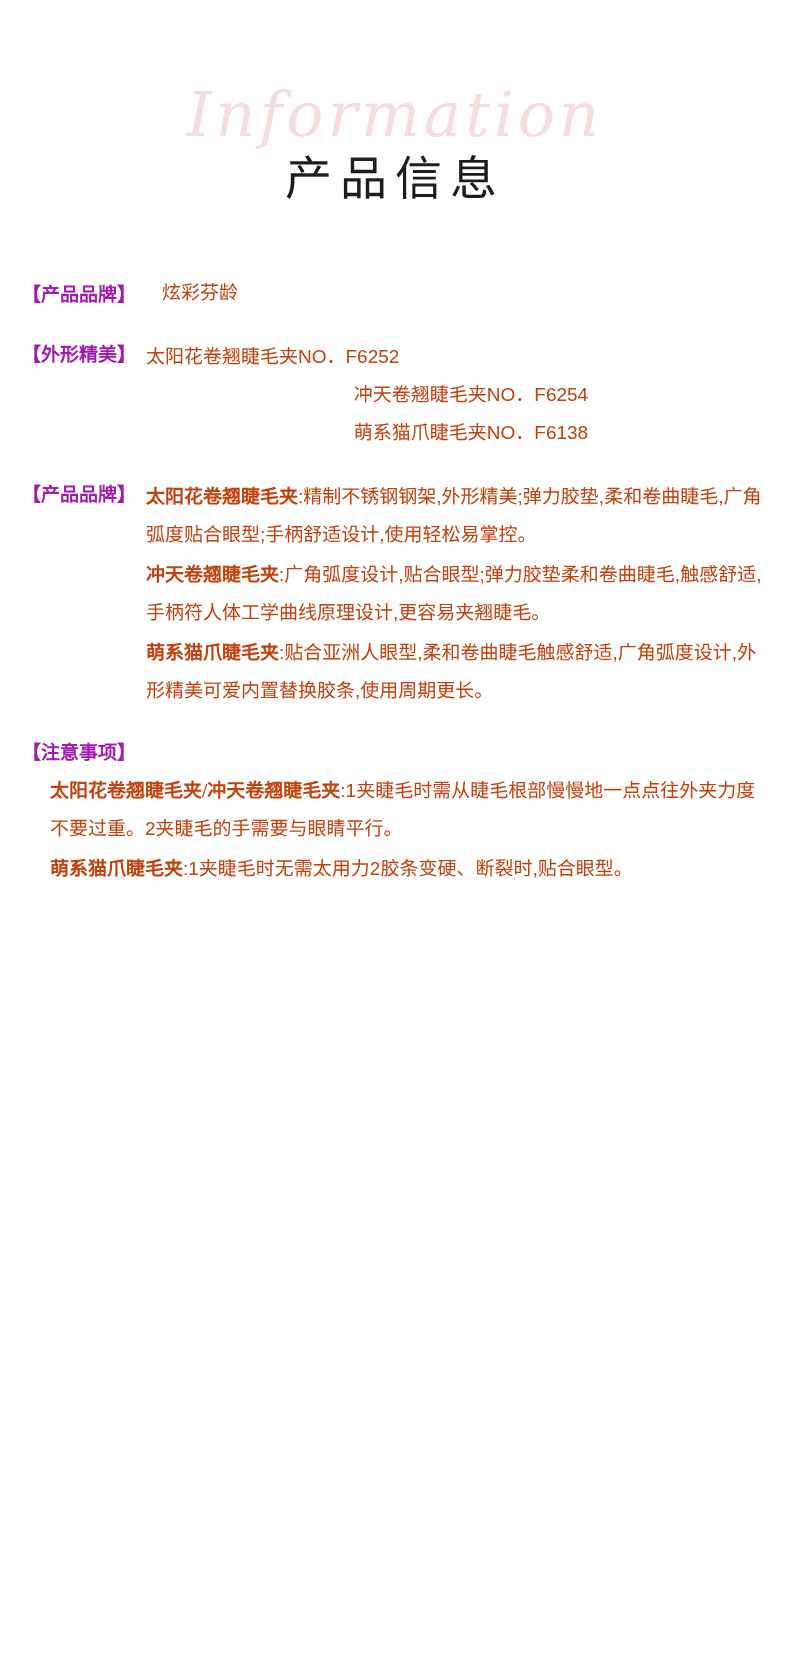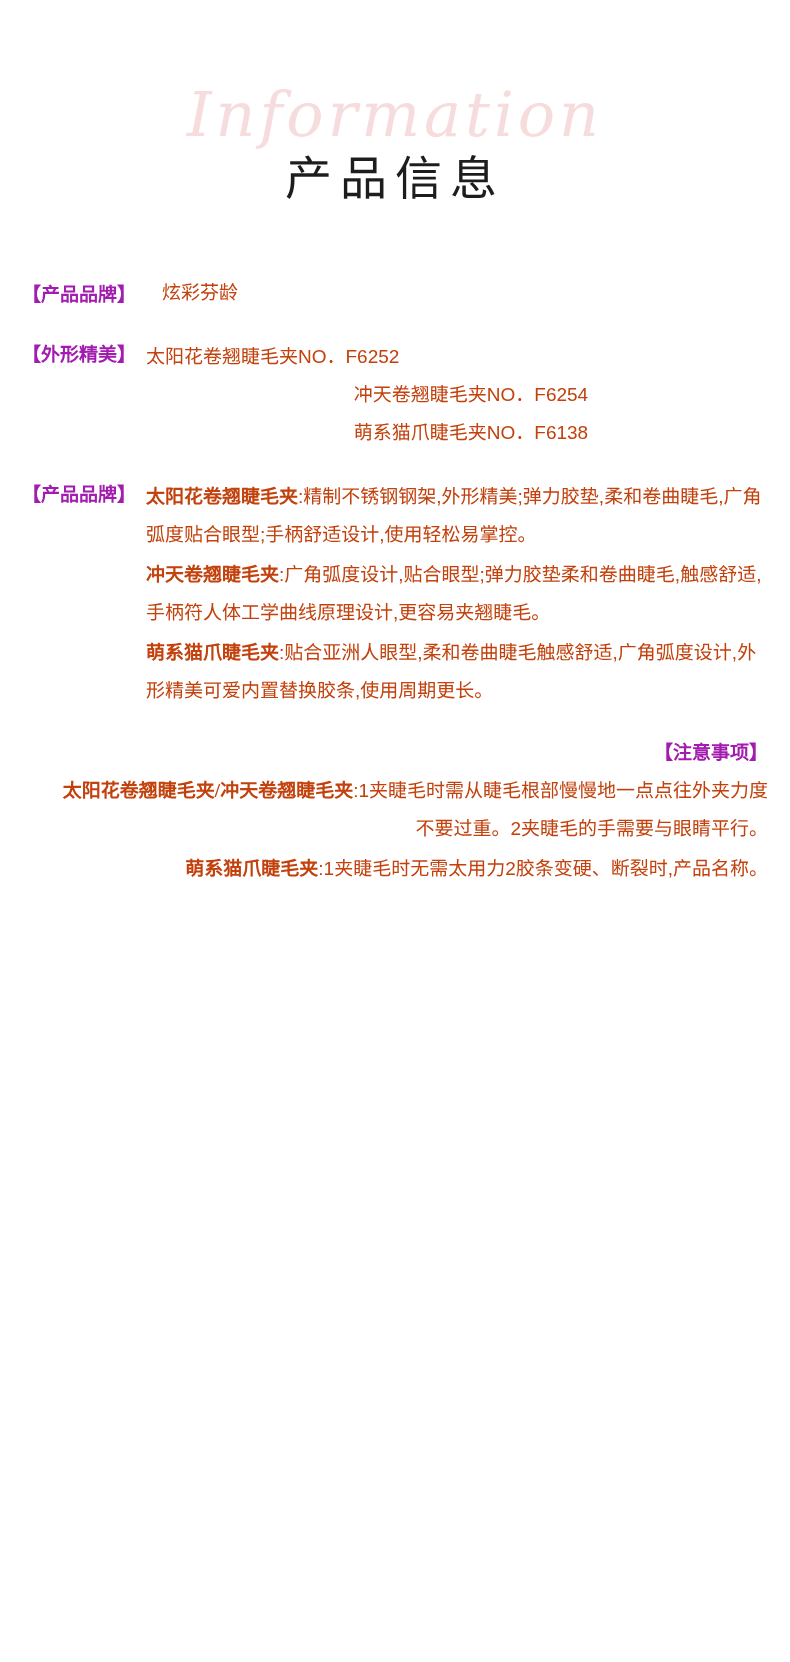--- a/index.html
+++ b/index.html
@@ -98,21 +98,20 @@
 
   
   .block-name .value .line + .line {
     padding-left: 28px;
     text-align: center;
   }
 
   
   .block-notice {
     display: block;
-    text-align: right;
   }
   .block-notice .label {
     display: block;
     line-height: 30px;
     margin-bottom: 4px;
   }
   .block-notice .value {
     padding-left: 28px;
   }
 </style>
@@ -160,19 +159,19 @@
     </div>
 
 
     <div class="block block-notice">
       <div class="label">【注意事项】</div>
       <div class="value">
         <div class="para">
           <span class="lead">太阳花卷翘睫毛夹/冲天卷翘睫毛夹</span><span>:1夹睫毛时需从睫毛根部慢慢地一点点往外夹力度不要过重。2夹睫毛的手需要与眼睛平行。</span>
         </div>
         <div class="para">
-          <span class="lead">萌系猫爪睫毛夹</span><span>:1夹睫毛时无需太用力2胶条变硬、断裂时,产品名称。</span>
+          <span class="lead">萌系猫爪睫毛夹</span><span>:1夹睫毛时无需太用力2胶条变硬、断裂时,贴合眼型。</span>
         </div>
       </div>
     </div>
 
   </div>
 </div>
 
 </body></html>

